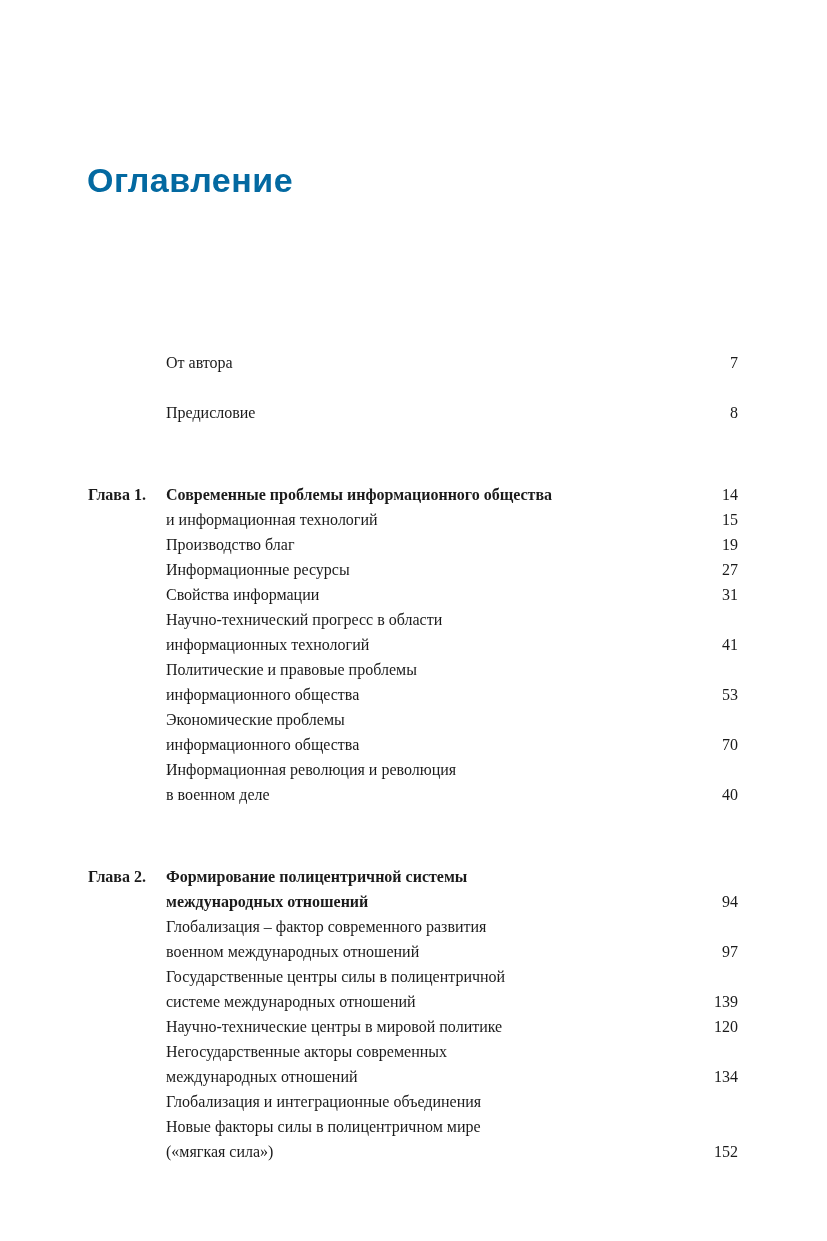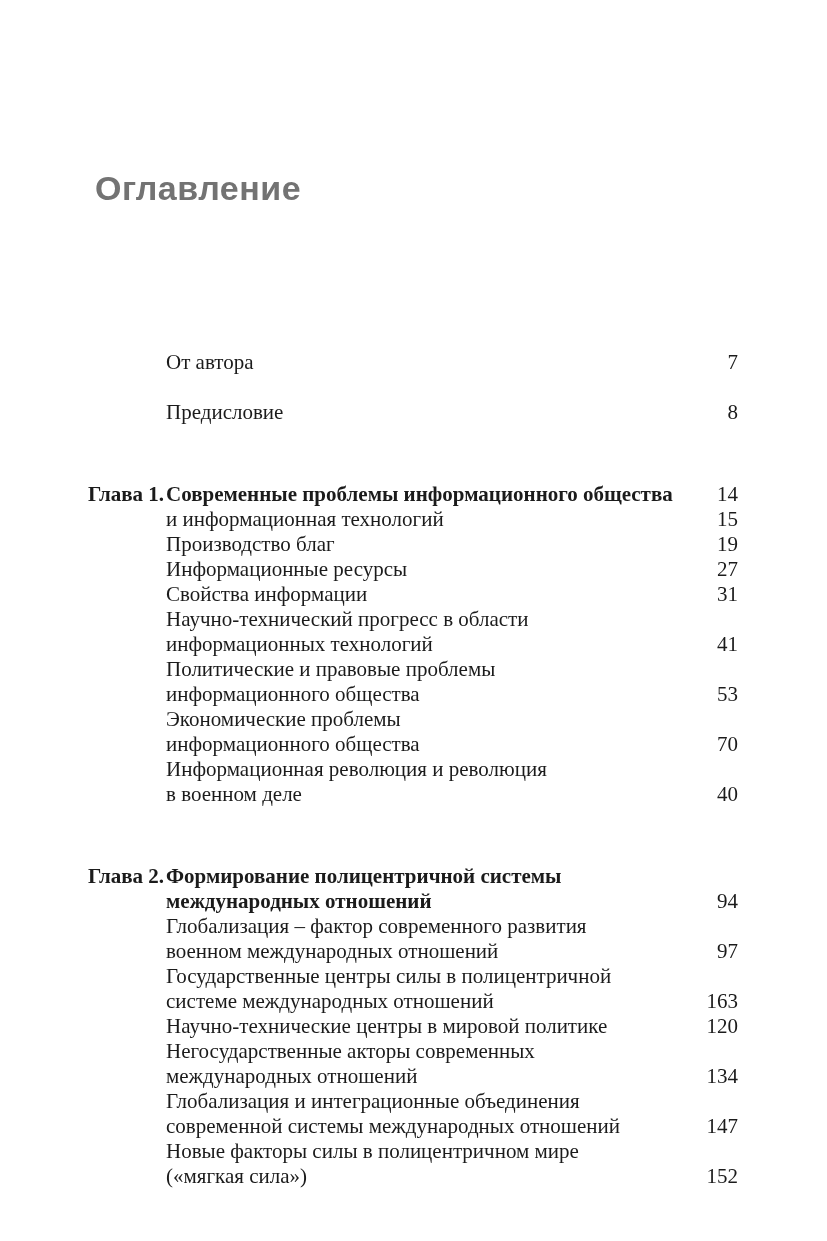--- a/index.html
+++ b/index.html
@@ -13,33 +13,33 @@
     height: 1241px;
     background: #ffffff;
     color: #1b1b1b;
     font-family: "Liberation Serif", "DejaVu Serif", serif;
     overflow: hidden;
   }
   .title {
     position: absolute;
     left: 87px;
     top: 161px;
-    margin: 8px;
+    margin: 0;
     font-family: "Liberation Sans", "DejaVu Sans", sans-serif;
     font-weight: bold;
     font-size: 34px;
     letter-spacing: 0.5px;
-    color: #737373;
+    color: #0369a1;
   }
   .toc {
     position: absolute;
     left: 88px;
     right: 89px;
     top: 350px;
-    font-size: 21px;
+    font-size: 16px;
     line-height: 25px;
   }
   .row {
     display: flex;
     justify-content: space-between;
     align-items: baseline;
   }
   .txt {
     white-space: nowrap;
   }
@@ -148,43 +148,39 @@
       <div class="row">
         <span class="txt indent"><span>военном международных отношений</span></span>
         <span class="pg">97</span>
       </div>
       <div class="row">
         <span class="txt indent"><span>Государственные центры силы в полицентричной</span></span>
         <span class="pg"></span>
       </div>
       <div class="row">
         <span class="txt indent"><span>системе международных отношений</span></span>
-        <span class="pg">163</span>
+        <span class="pg">139</span>
       </div>
       <div class="row">
         <span class="txt indent"><span>Научно-технические центры в мировой политике</span></span>
         <span class="pg">120</span>
       </div>
       <div class="row">
         <span class="txt indent"><span>Негосударственные акторы современных</span></span>
         <span class="pg"></span>
       </div>
       <div class="row">
         <span class="txt indent"><span>международных отношений</span></span>
         <span class="pg">134</span>
       </div>
       <div class="row">
         <span class="txt indent"><span>Глобализация и интеграционные объединения</span></span>
         <span class="pg"></span>
       </div>
       <div class="row">
-        <span class="txt indent"><span>современной системы международных отношений</span></span>
-        <span class="pg">147</span>
-      </div>
-      <div class="row">
         <span class="txt indent"><span>Новые факторы силы в полицентричном мире</span></span>
         <span class="pg"></span>
       </div>
       <div class="row">
         <span class="txt indent"><span>(«мягкая сила»)</span></span>
         <span class="pg">152</span>
       </div>
     </div>
 </div>
 

